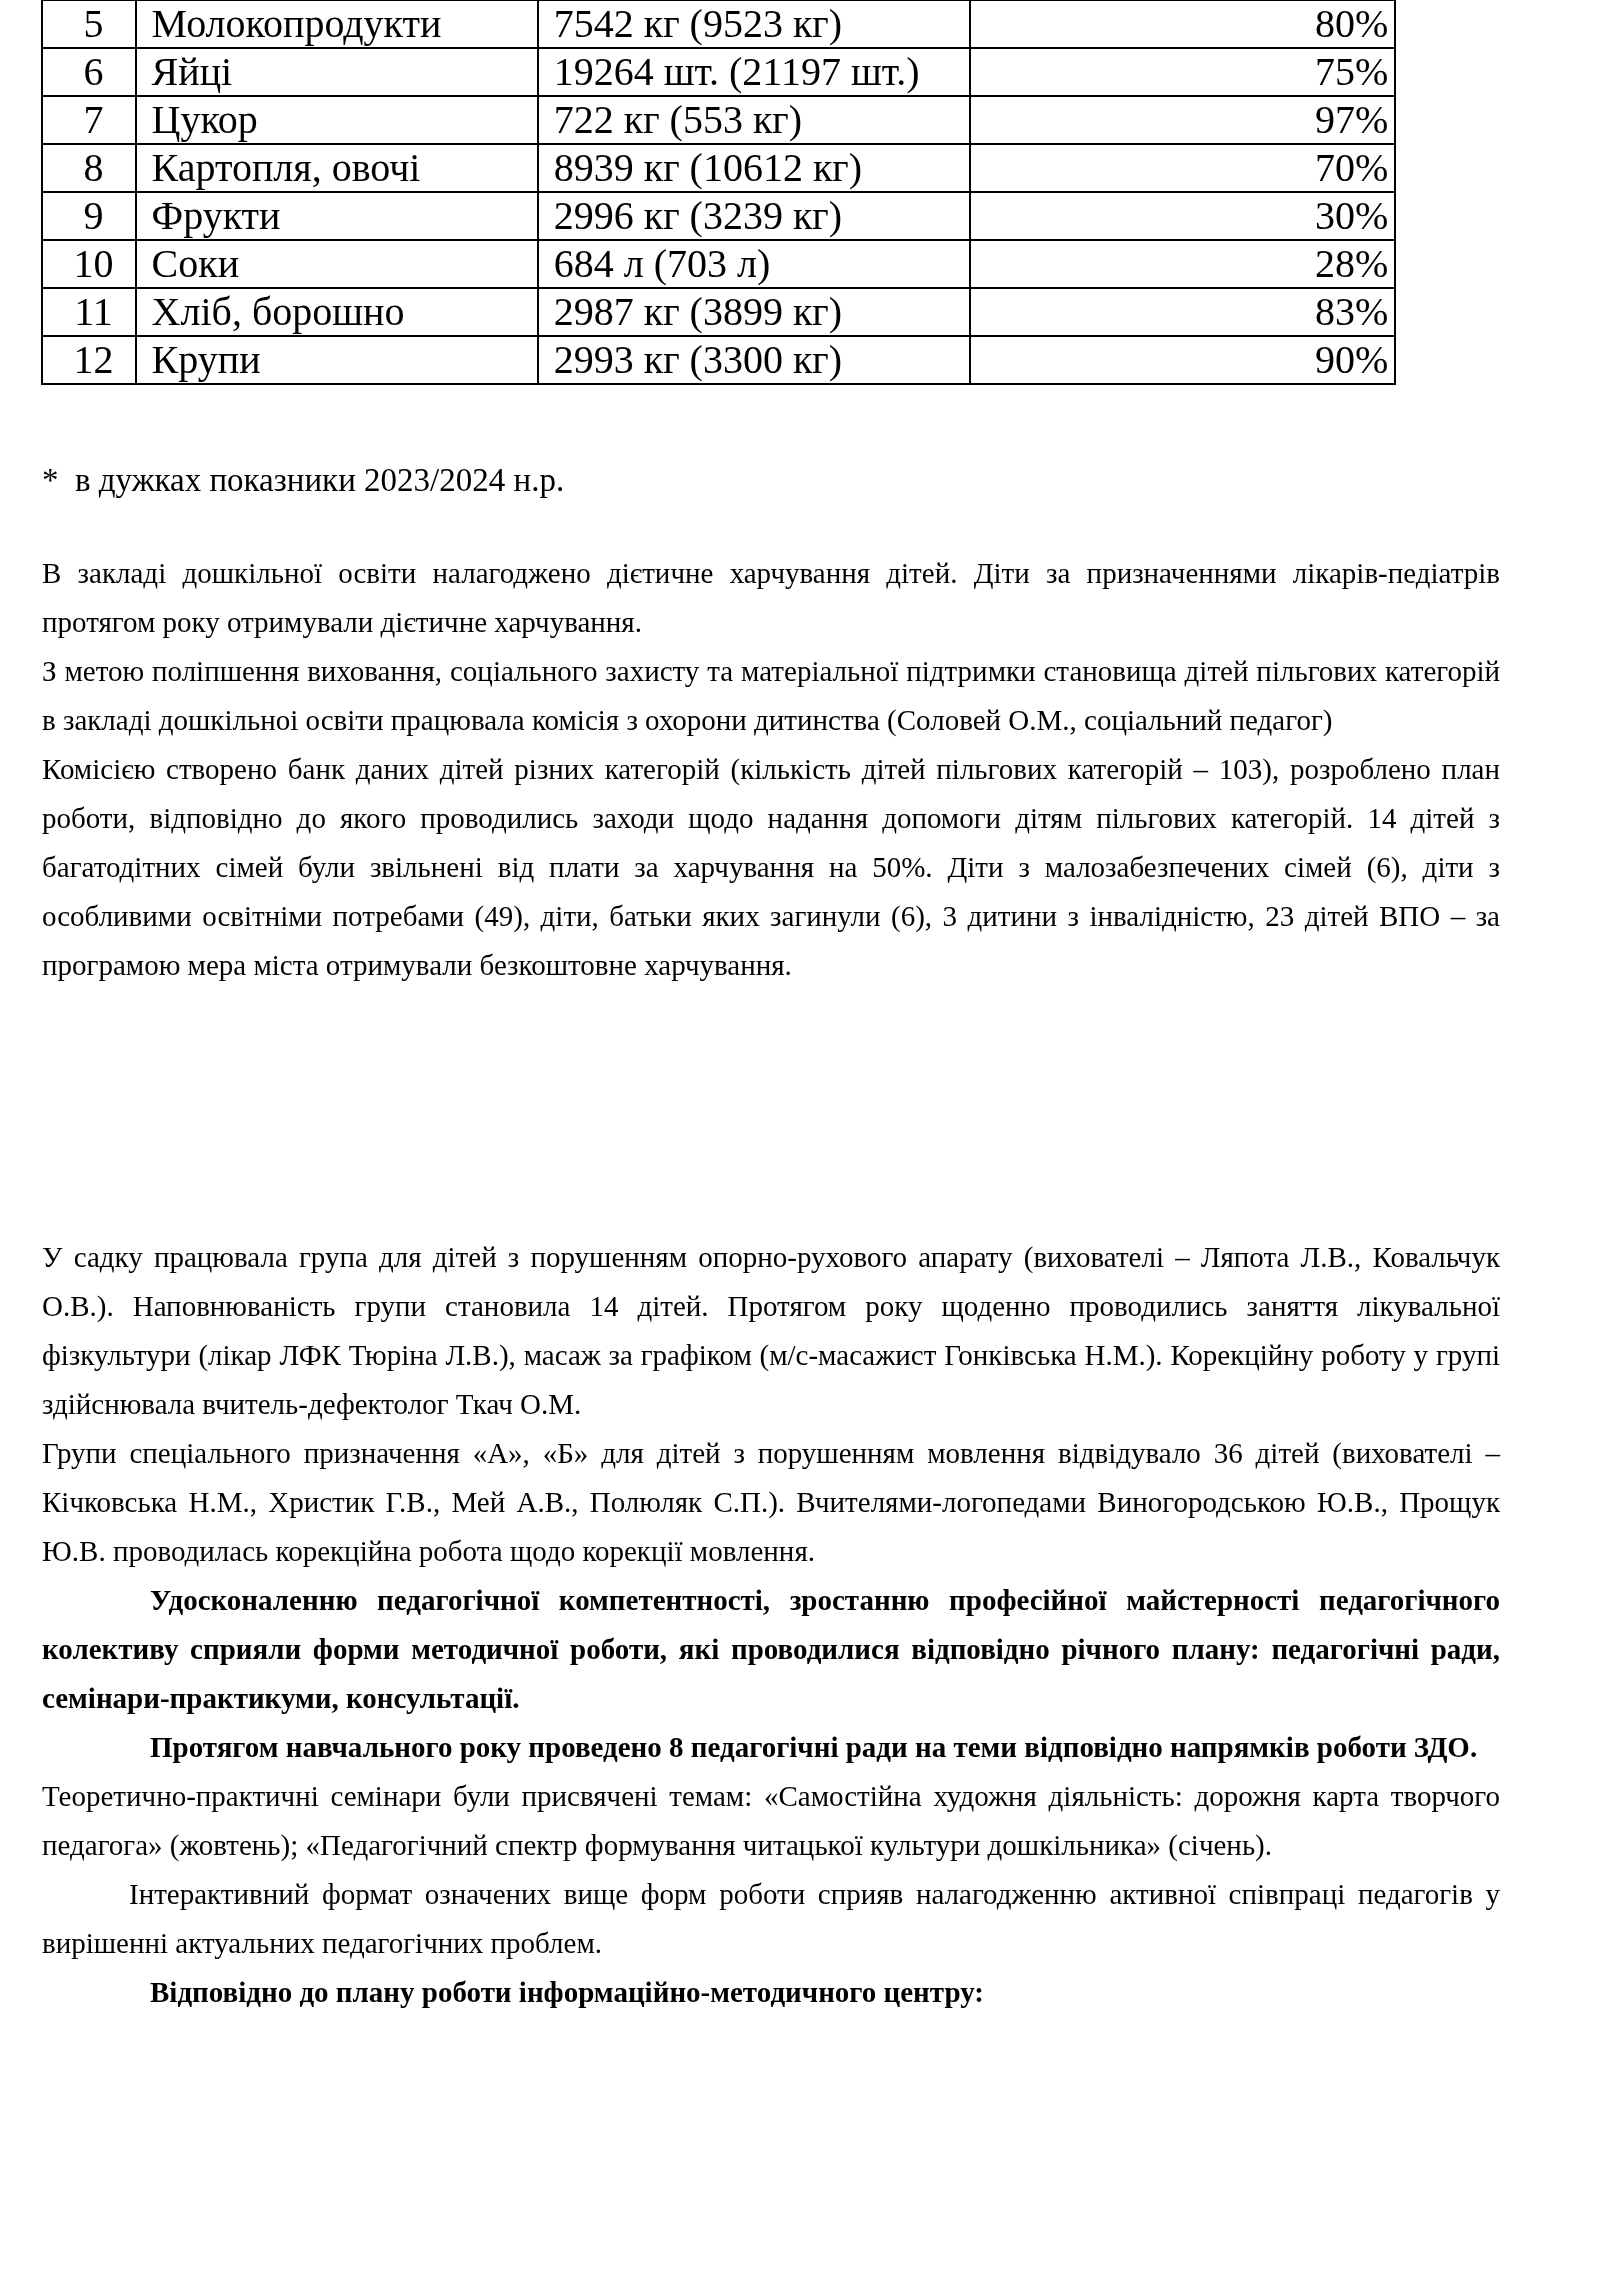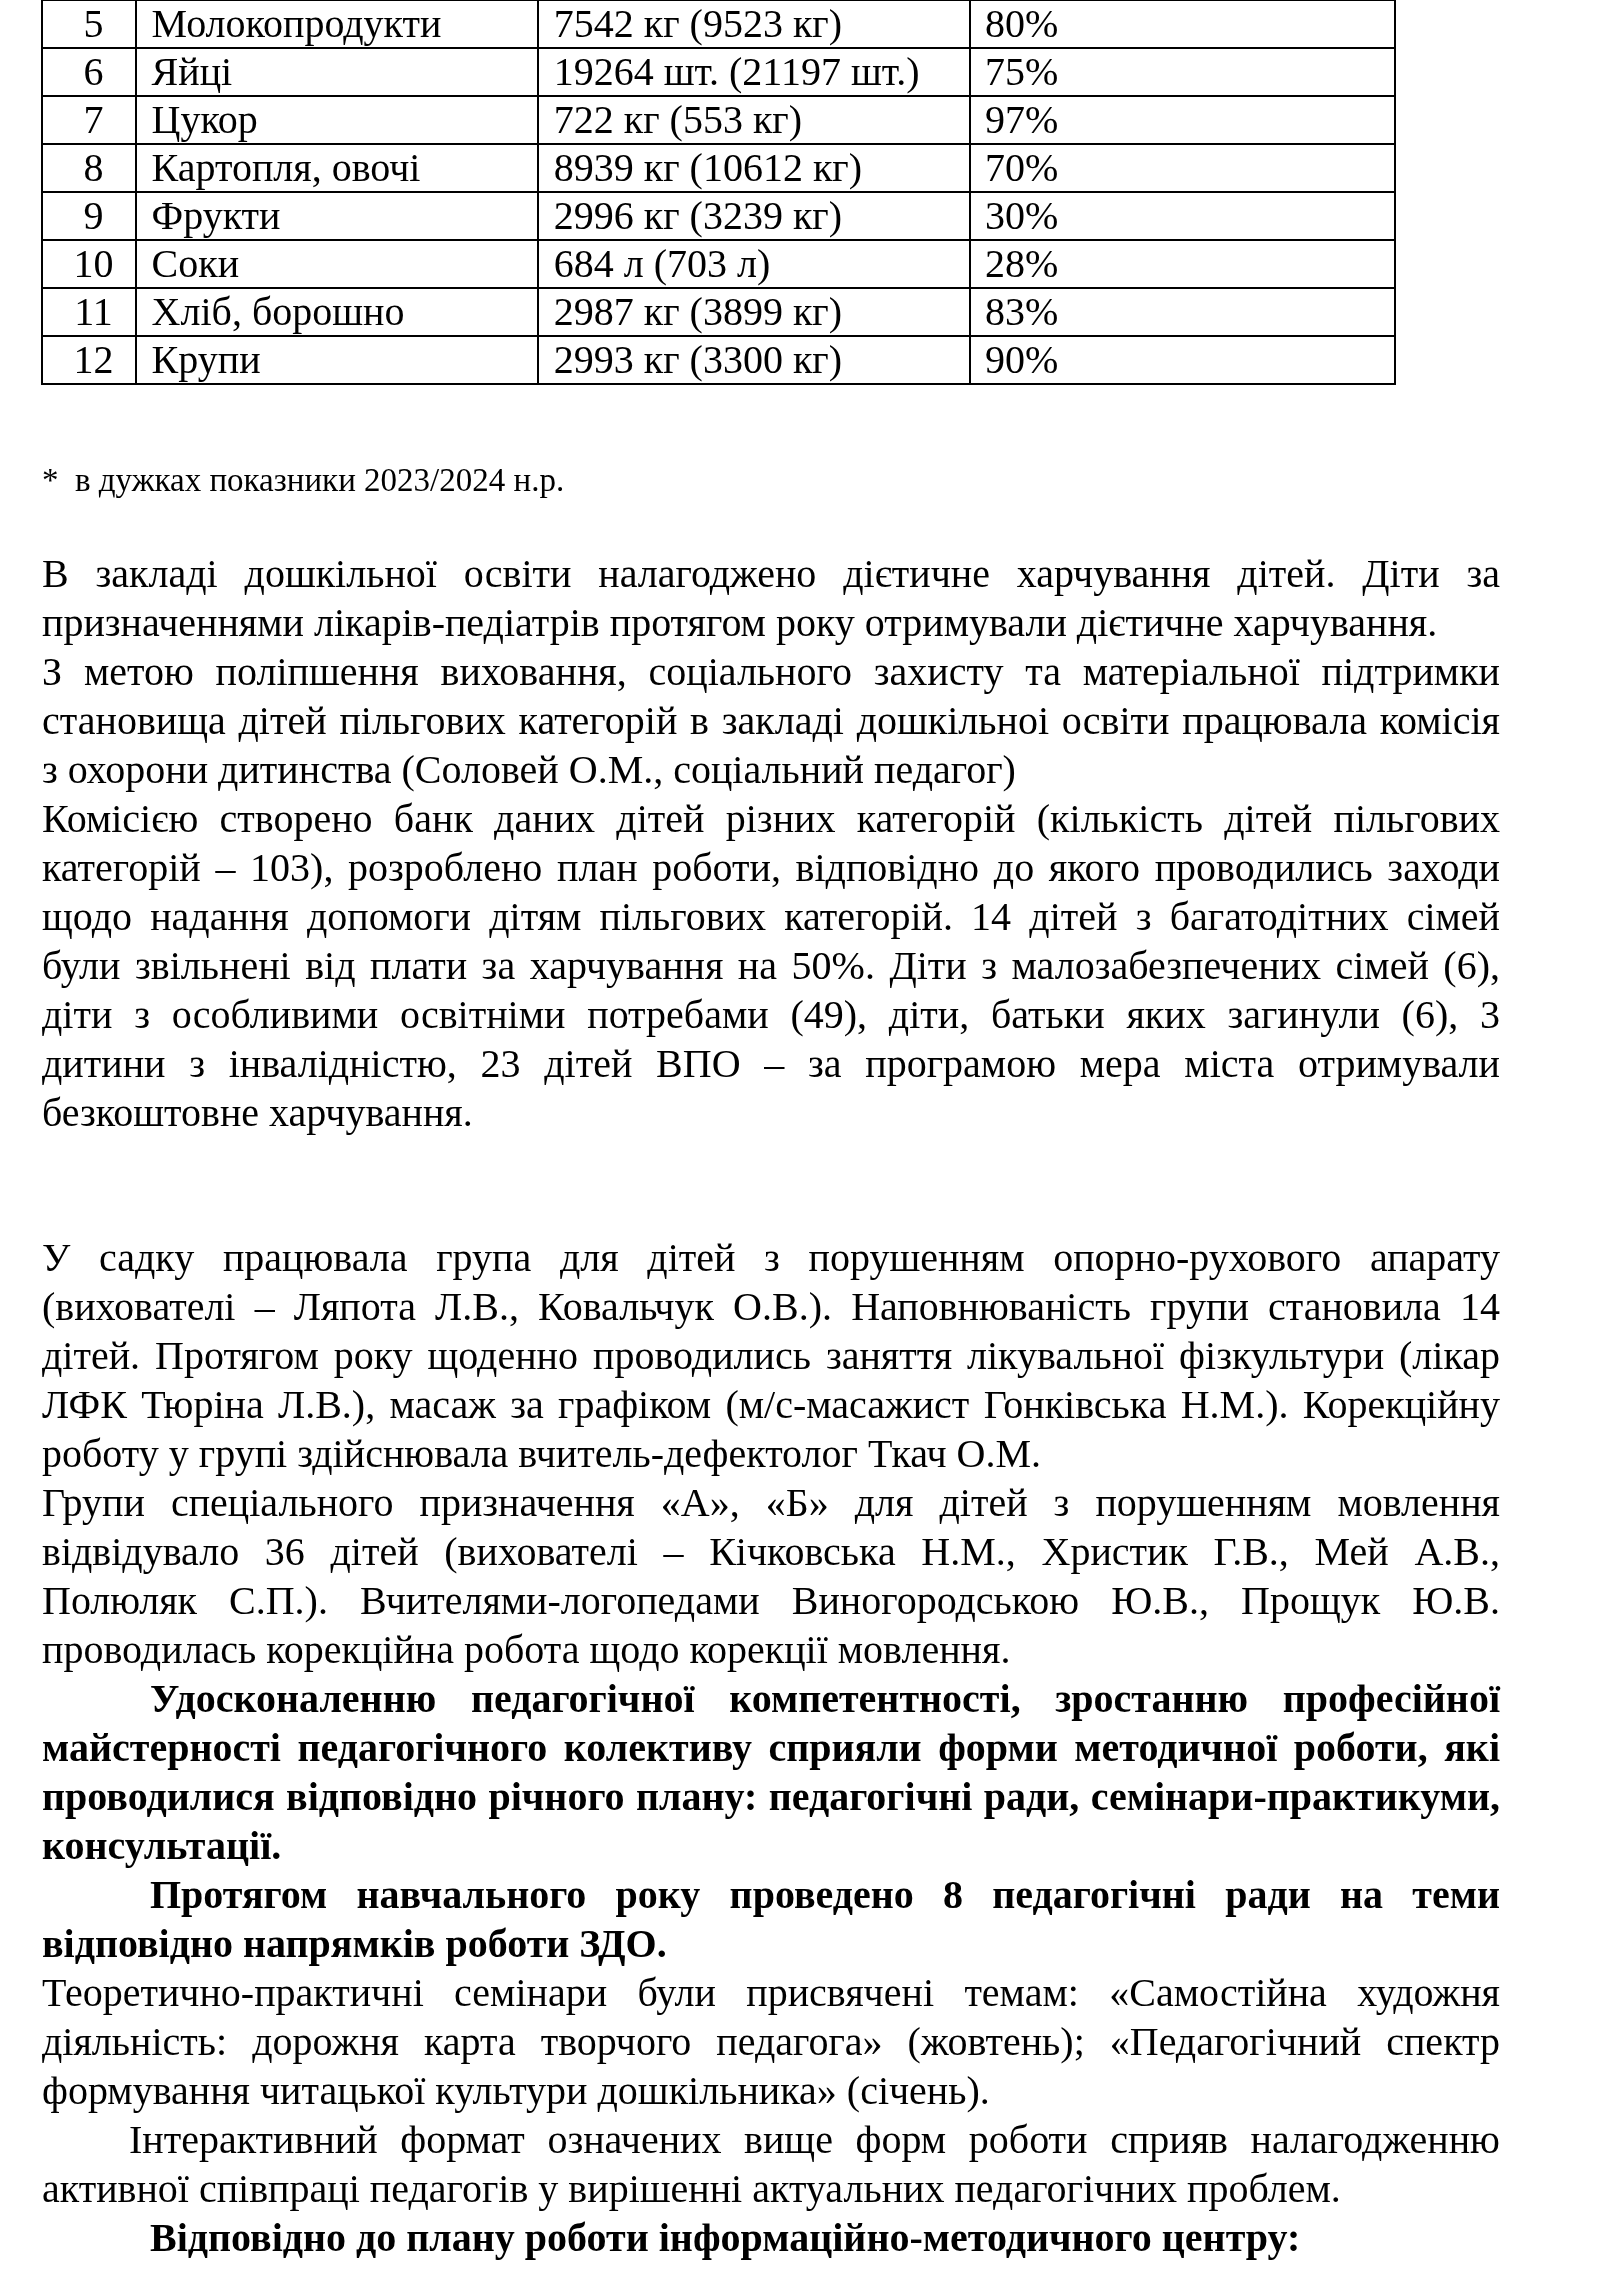--- a/index.html
+++ b/index.html
@@ -18,26 +18,26 @@
     font-size: 40px;
   }
   table.food td {
     border: 2.2px solid #000;
     height: 46px; padding: 0 5.8px 0 14.4px;
     line-height: 46px; white-space: nowrap; vertical-align: middle;
   }
   td.c-num { width: 72px; text-align: center; padding: 0; }
   td.c-name { width: 380px; margin-left: 40px; }
   td.c-qty { width: 409px; }
-  td.c-pct { text-align: left; padding: 0; }
+  td.c-pct { text-align: right; padding: 0; }
 
   
   .txt {
     position: absolute; left: 42px; width: 1458px;
-    font-size: 40px; line-height: 49px;
+    font-size: 29px; line-height: 49px;
     text-align: justify;
   }
   .txt p { margin: 0; text-align: justify; text-align-last: left; }
   .indent1 { text-indent: 108px; font-weight: bold; }
   .indent2 { text-indent: 87px; }
   .footnote { position: absolute; left: 42px; top: 456px; font-size: 33px; line-height: 48px; white-space: pre; }
 </style>
 </head>
 <body>
 

